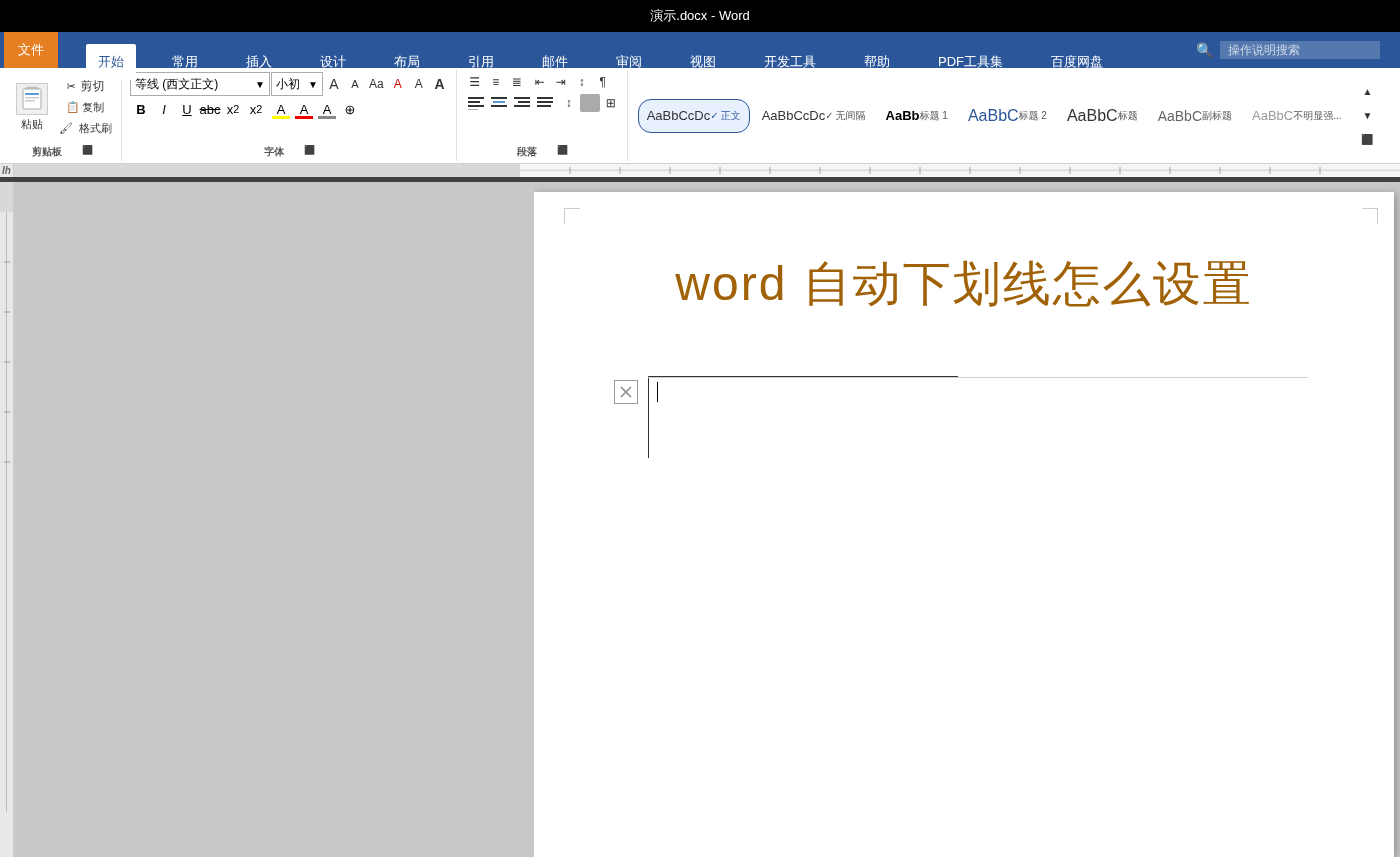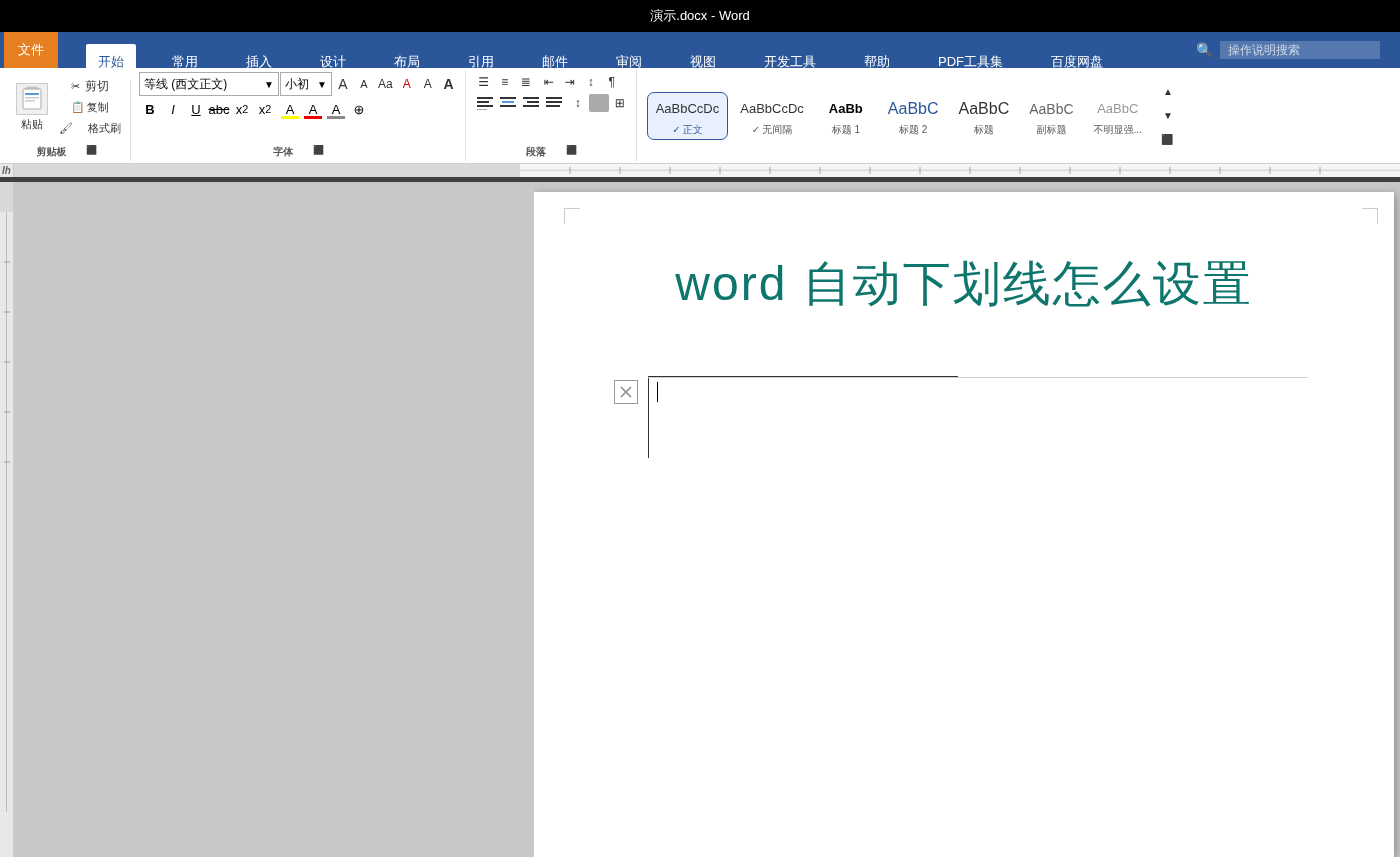--- a/index.html
+++ b/index.html
@@ -183,25 +183,25 @@
     
     .styles-section {
       display: flex;
       align-items: center;
       gap: 4px;
       padding: 4px 8px;
       flex: 1;
     }
     .style-item {
       display: flex;
-      flex-direction: column;
+      flex-direction: row;
       align-items: center;
       padding: 2px 8px;
       cursor: pointer;
-      border-radius: 7px;
+      border-radius: 13px;
       min-width: 60px;
     }
     .style-item.active { border: 1px solid #2b579a; background: #e8f0fe; }
     .style-preview {
       font-size: 14px;
       font-weight: normal;
       color: #333;
       height: 28px;
       display: flex;
       align-items: center;
@@ -251,21 +251,21 @@
       min-height: 600px;
       margin-left: 0;
       box-shadow: 2px 2px 8px rgba(0,0,0,0.3);
       padding: 60px 80px;
       position: relative;
     }
 
     .page-title {
       font-size: 48px;
       font-weight: 300;
-      color: #0f766e;
+      color: #a16207;
       text-align: center;
       margin-bottom: 60px;
       font-family: 'Microsoft YaHei', 'SimHei', sans-serif;
       letter-spacing: 2px;
     }
 
     .page-content {
       margin-top: 20px;
     }
 
@@ -413,21 +413,21 @@
           <div class="tb-btn">
             <span style="font-size:11px;">✂</span>
             <span style="font-size:12px;margin-left:5px;">剪切</span>
           </div>
           <div class="tb-btn">
             <span style="font-size:11px;">📋</span>
             <span style="font-size:11px;margin-left:2px;">复制</span>
           </div>
           <div class="tb-btn">
             <span style="font-size:11px;">🖌</span>
-            <span style="font-size:11px;margin-left:15px;">格式刷</span>
+            <span style="font-size:11px;margin-left:6px;">格式刷</span>
           </div>
         </div>
       </div>
       <div class="toolbar-section-label">
         <span>剪贴板</span>
         <span style="cursor:pointer;font-size:9px;">⬛</span>
       </div>
     </div>
 
     <div class="toolbar-section">

